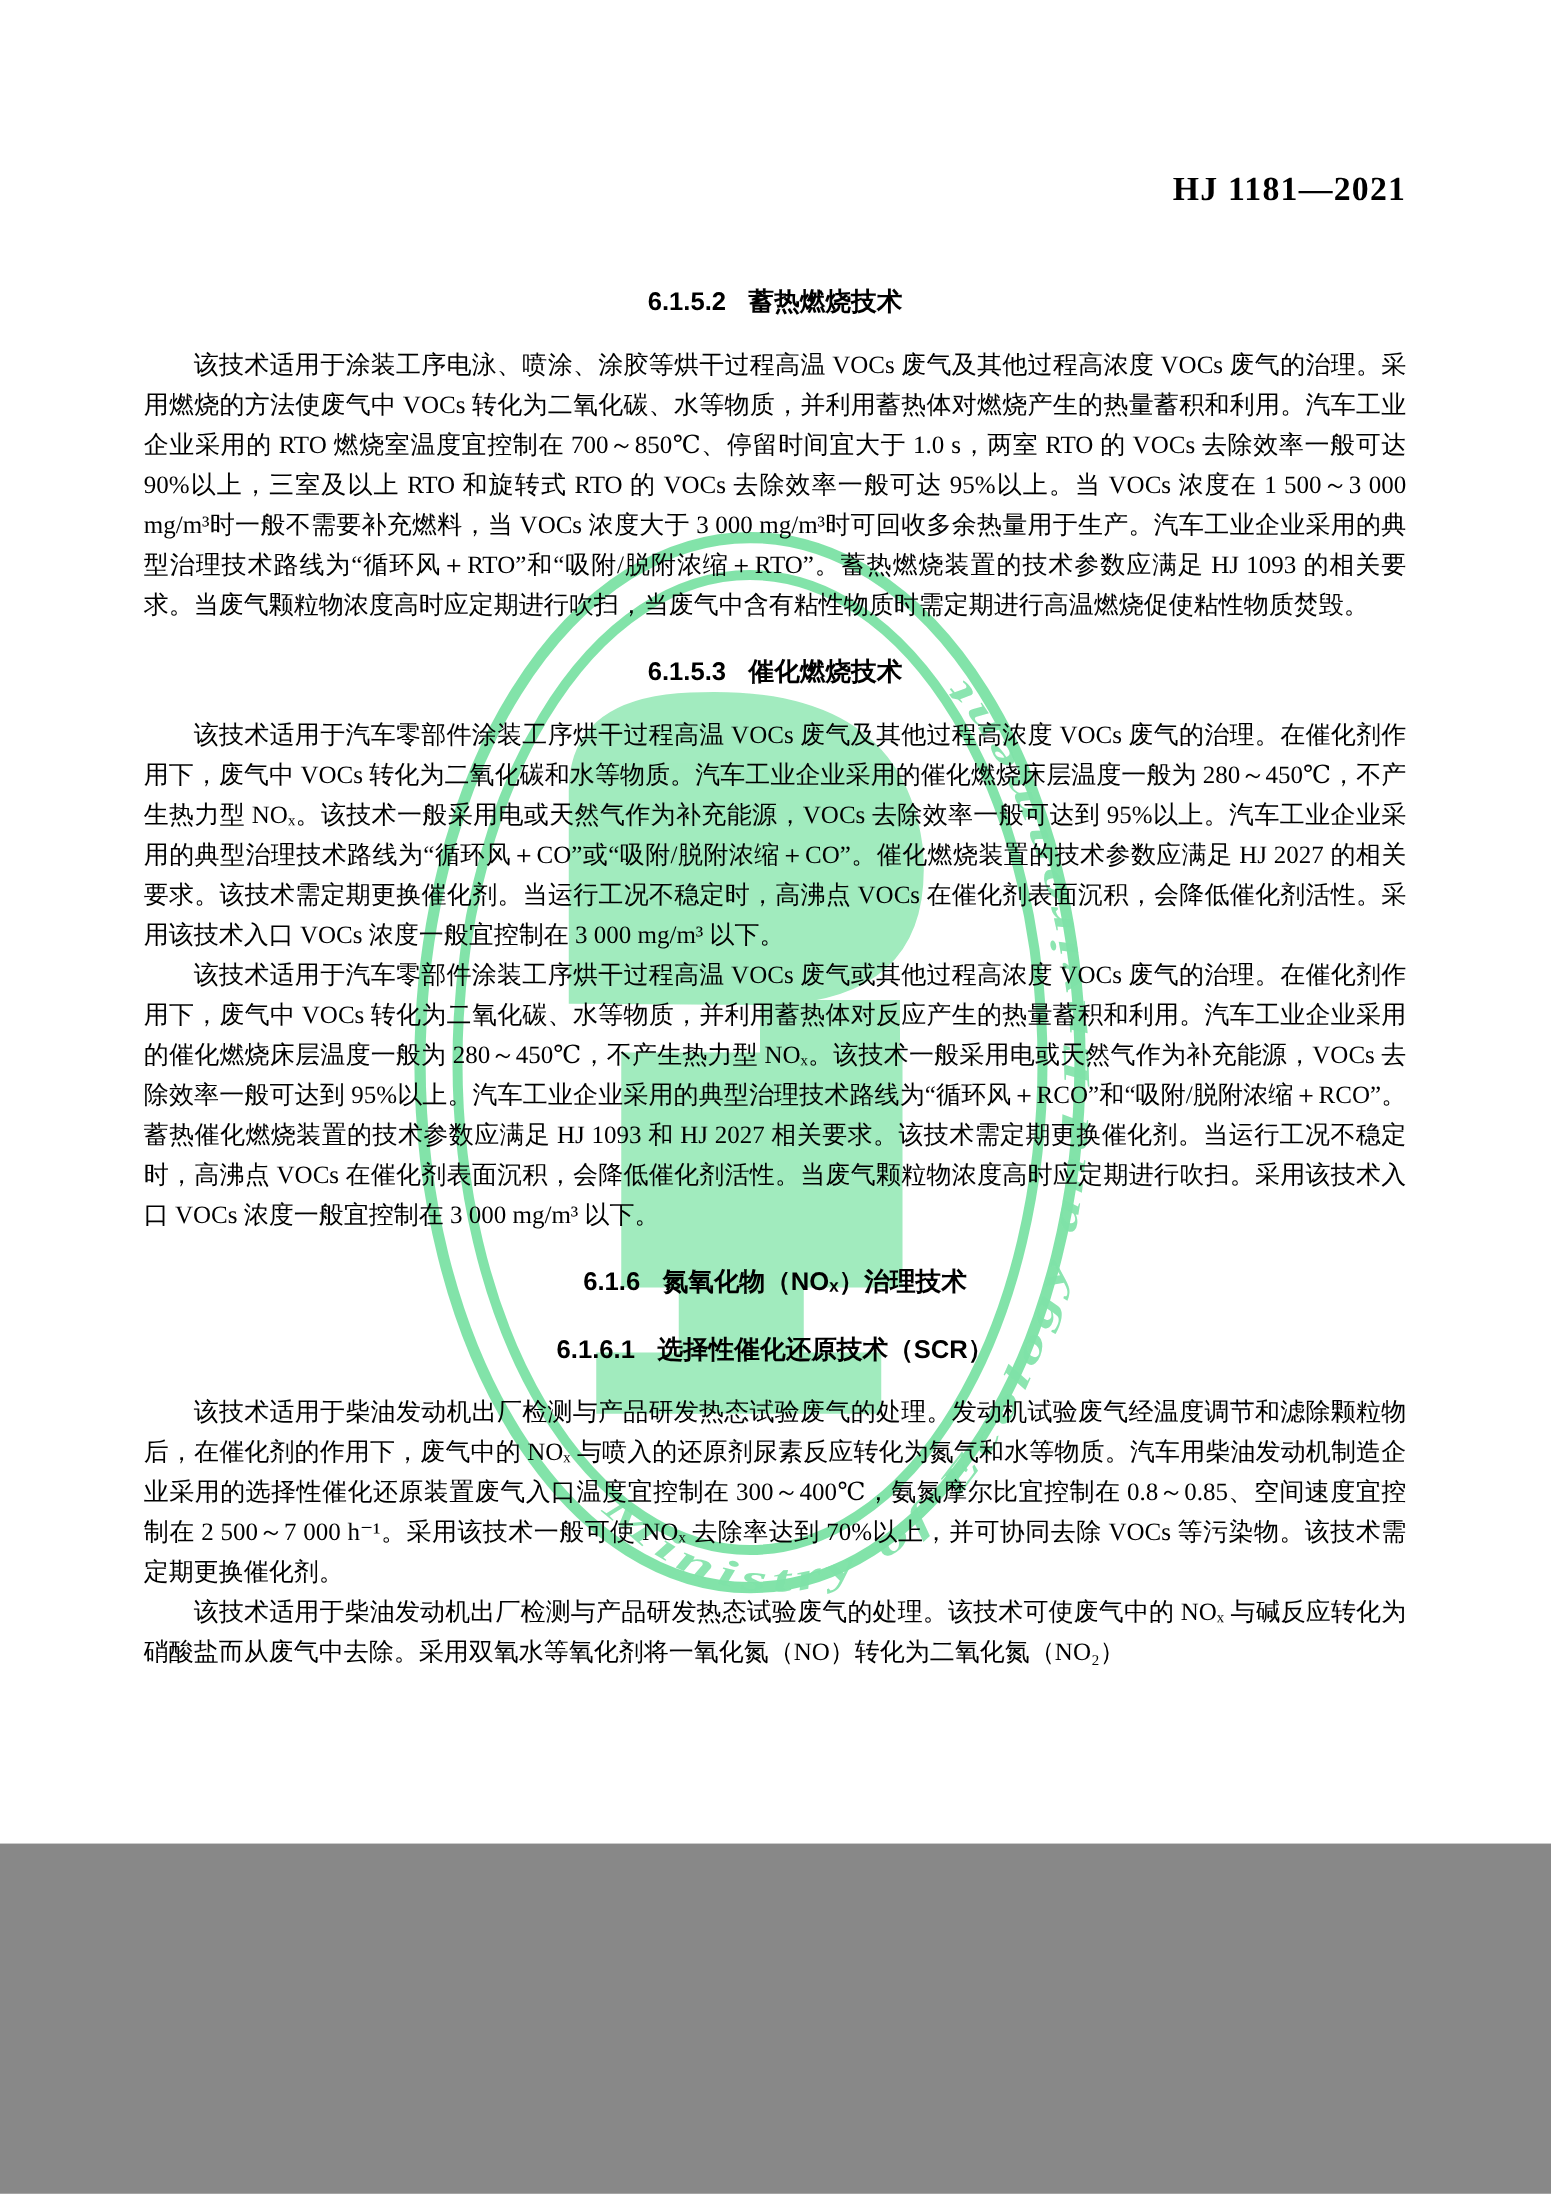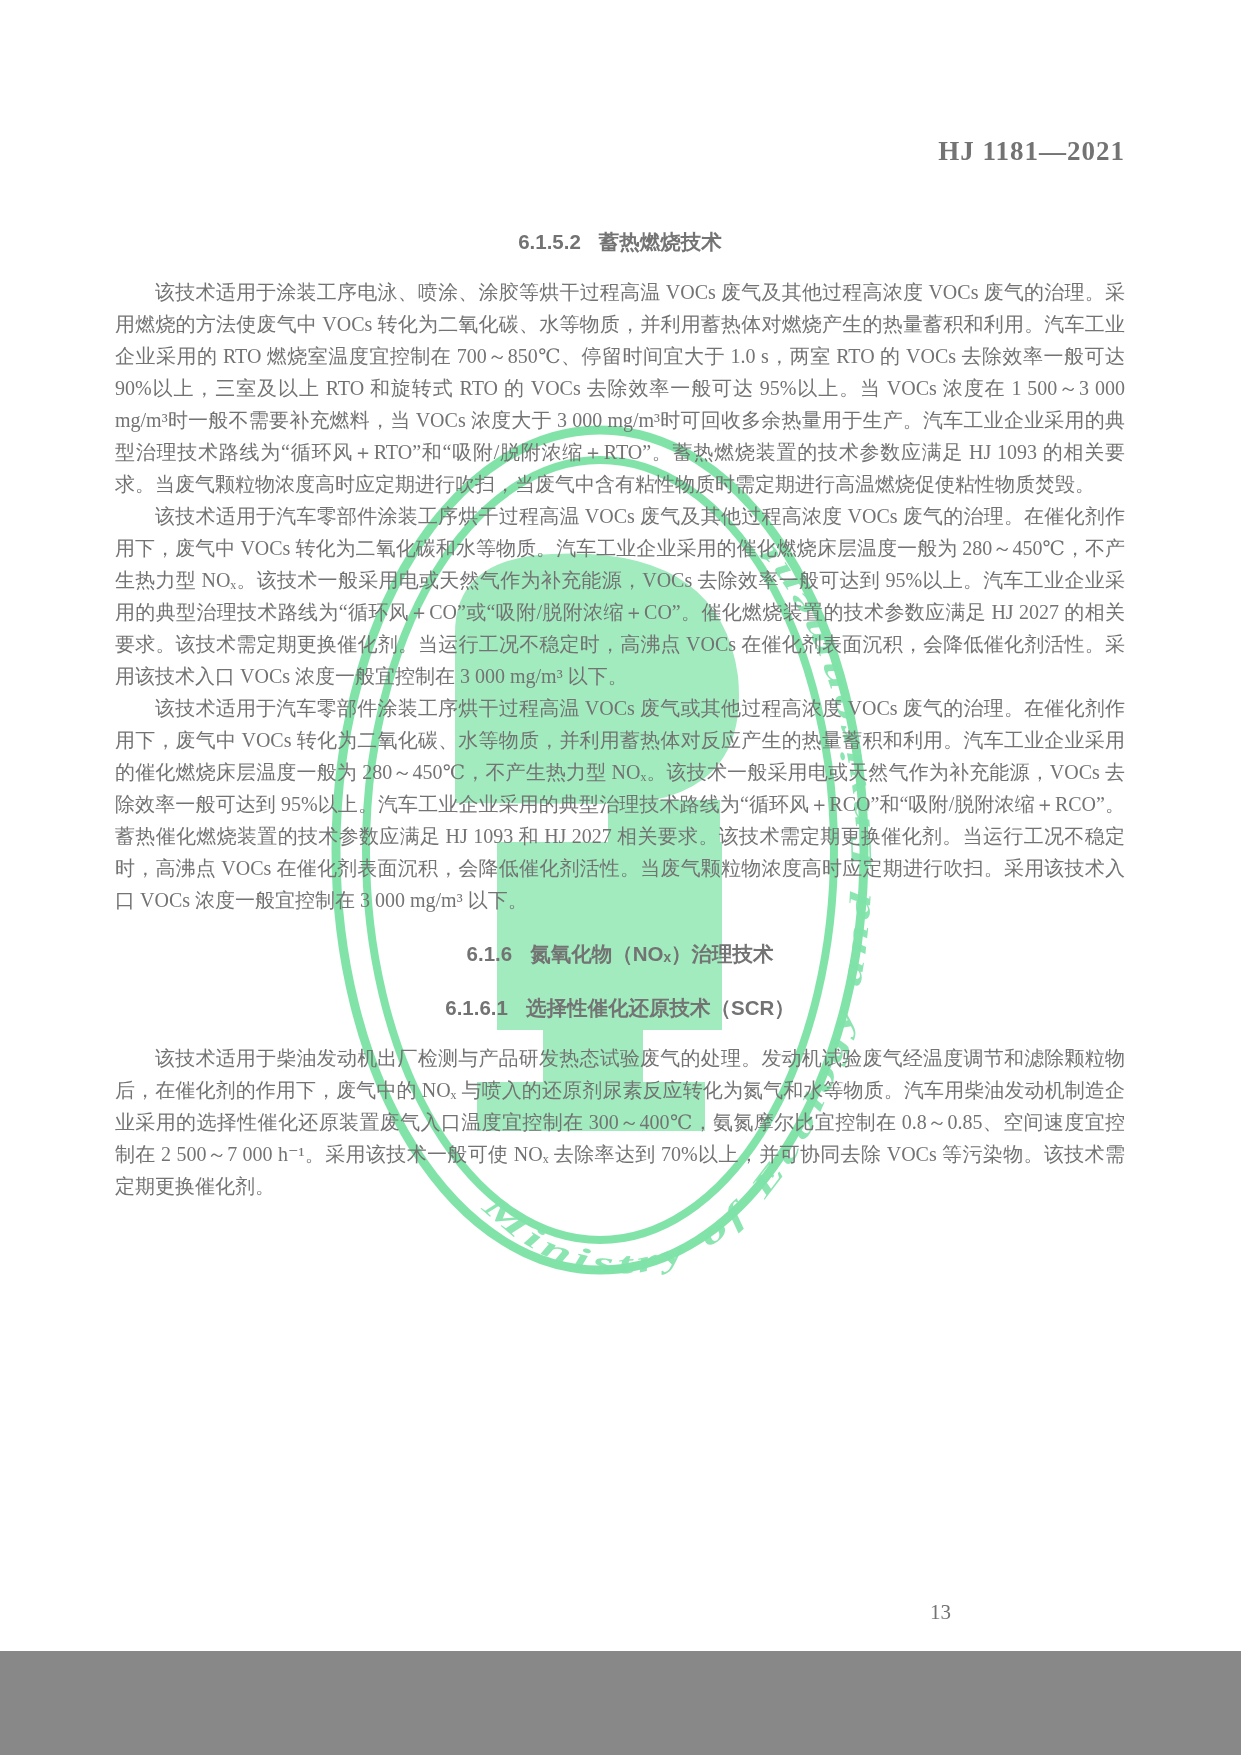--- a/index.html
+++ b/index.html
@@ -1,19 +1,19 @@
 <!DOCTYPE html>
 <html><head>
 <meta charset="utf-8">
 <style>
   html,body { margin:0; padding:0; background:#888; }
   .page {
-    position:relative; width:1241px; height:1651px; margin:0 auto;
+    position:relative; width:1241px; height:1475px; margin:0 auto;
     background:#ffffff; overflow:hidden;
-    font-family:"Liberation Serif","DejaVu Serif",serif; color:#737373;
+    font-family:"Liberation Serif","DejaVu Serif",serif; color:#000000;
   }
   .doc-code {
     position:absolute; top:136px; right:116px;
     font-family:"Liberation Serif","DejaVu Serif",serif;
     font-weight:bold; font-size:27px; letter-spacing:1px;
   }
   .content {
     position:absolute; left:115px; top:204px; width:1010px;
     font-size:20px; line-height:32px; text-align:justify;
   }
@@ -70,31 +70,35 @@
   </div>
 
   <div class="content">
 
 
     <div class="sec-heading">
       <span>6.1.5.2</span><span class="sec-title">蓄热燃烧技术</span>
     </div>
     <p class="indent">该技术适用于涂装工序电泳、喷涂、涂胶等烘干过程高温 VOCs 废气及其他过程高浓度 VOCs 废气的治理。采用燃烧的方法使废气中 VOCs 转化为二氧化碳、水等物质，并利用蓄热体对燃烧产生的热量蓄积和利用。汽车工业企业采用的 RTO 燃烧室温度宜控制在 700～850℃、停留时间宜大于 1.0 s，两室 RTO 的 VOCs 去除效率一般可达 90%以上，三室及以上 RTO 和旋转式 RTO 的 VOCs 去除效率一般可达 95%以上。当 VOCs 浓度在 1 500～3 000 mg/m³时一般不需要补充燃料，当 VOCs 浓度大于 3 000 mg/m³时可回收多余热量用于生产。汽车工业企业采用的典型治理技术路线为“循环风＋RTO”和“吸附/脱附浓缩＋RTO”。蓄热燃烧装置的技术参数应满足 HJ 1093 的相关要求。当废气颗粒物浓度高时应定期进行吹扫，当废气中含有粘性物质时需定期进行高温燃烧促使粘性物质焚毁。</p>
 
+    <div class="sec-heading">
+      <span>6.1.5.3</span><span class="sec-title">催化燃烧技术</span>
+    </div>
     <p class="indent">该技术适用于汽车零部件涂装工序烘干过程高温 VOCs 废气及其他过程高浓度 VOCs 废气的治理。在催化剂作用下，废气中 VOCs 转化为二氧化碳和水等物质。汽车工业企业采用的催化燃烧床层温度一般为 280～450℃，不产生热力型 NOₓ。该技术一般采用电或天然气作为补充能源，VOCs 去除效率一般可达到 95%以上。汽车工业企业采用的典型治理技术路线为“循环风＋CO”或“吸附/脱附浓缩＋CO”。催化燃烧装置的技术参数应满足 HJ 2027 的相关要求。该技术需定期更换催化剂。当运行工况不稳定时，高沸点 VOCs 在催化剂表面沉积，会降低催化剂活性。采用该技术入口 VOCs 浓度一般宜控制在 3 000 mg/m³ 以下。</p>
 
     <p class="indent">该技术适用于汽车零部件涂装工序烘干过程高温 VOCs 废气或其他过程高浓度 VOCs 废气的治理。在催化剂作用下，废气中 VOCs 转化为二氧化碳、水等物质，并利用蓄热体对反应产生的热量蓄积和利用。汽车工业企业采用的催化燃烧床层温度一般为 280～450℃，不产生热力型 NOₓ。该技术一般采用电或天然气作为补充能源，VOCs 去除效率一般可达到 95%以上。汽车工业企业采用的典型治理技术路线为“循环风＋RCO”和“吸附/脱附浓缩＋RCO”。蓄热催化燃烧装置的技术参数应满足 HJ 1093 和 HJ 2027 相关要求。该技术需定期更换催化剂。当运行工况不稳定时，高沸点 VOCs 在催化剂表面沉积，会降低催化剂活性。当废气颗粒物浓度高时应定期进行吹扫。采用该技术入口 VOCs 浓度一般宜控制在 3 000 mg/m³ 以下。</p>
 
     <div class="sec-heading">
       <span>6.1.6</span><span class="sec-title">氮氧化物（NOₓ）治理技术</span>
     </div>
 
     <div class="sec-heading">
       <span>6.1.6.1</span><span class="sec-title">选择性催化还原技术（SCR）</span>
     </div>
     <p class="indent">该技术适用于柴油发动机出厂检测与产品研发热态试验废气的处理。发动机试验废气经温度调节和滤除颗粒物后，在催化剂的作用下，废气中的 NOₓ 与喷入的还原剂尿素反应转化为氮气和水等物质。汽车用柴油发动机制造企业采用的选择性催化还原装置废气入口温度宜控制在 300～400℃，氨氮摩尔比宜控制在 0.8～0.85、空间速度宜控制在 2 500～7 000 h⁻¹。采用该技术一般可使 NOₓ 去除率达到 70%以上，并可协同去除 VOCs 等污染物。该技术需定期更换催化剂。</p>
 
+    <p class="indent">该技术适用于柴油发动机出厂检测与产品研发热态试验废气的处理。该技术可使废气中的 NOₓ 与碱反应转化为硝酸盐而从废气中去除。采用双氧水等氧化剂将一氧化氮（NO）转化为二氧化氮（NO₂）</p>
 
   </div>
 
   <div class="page-number">13</div>
 
 </div>
 
 </body></html>

